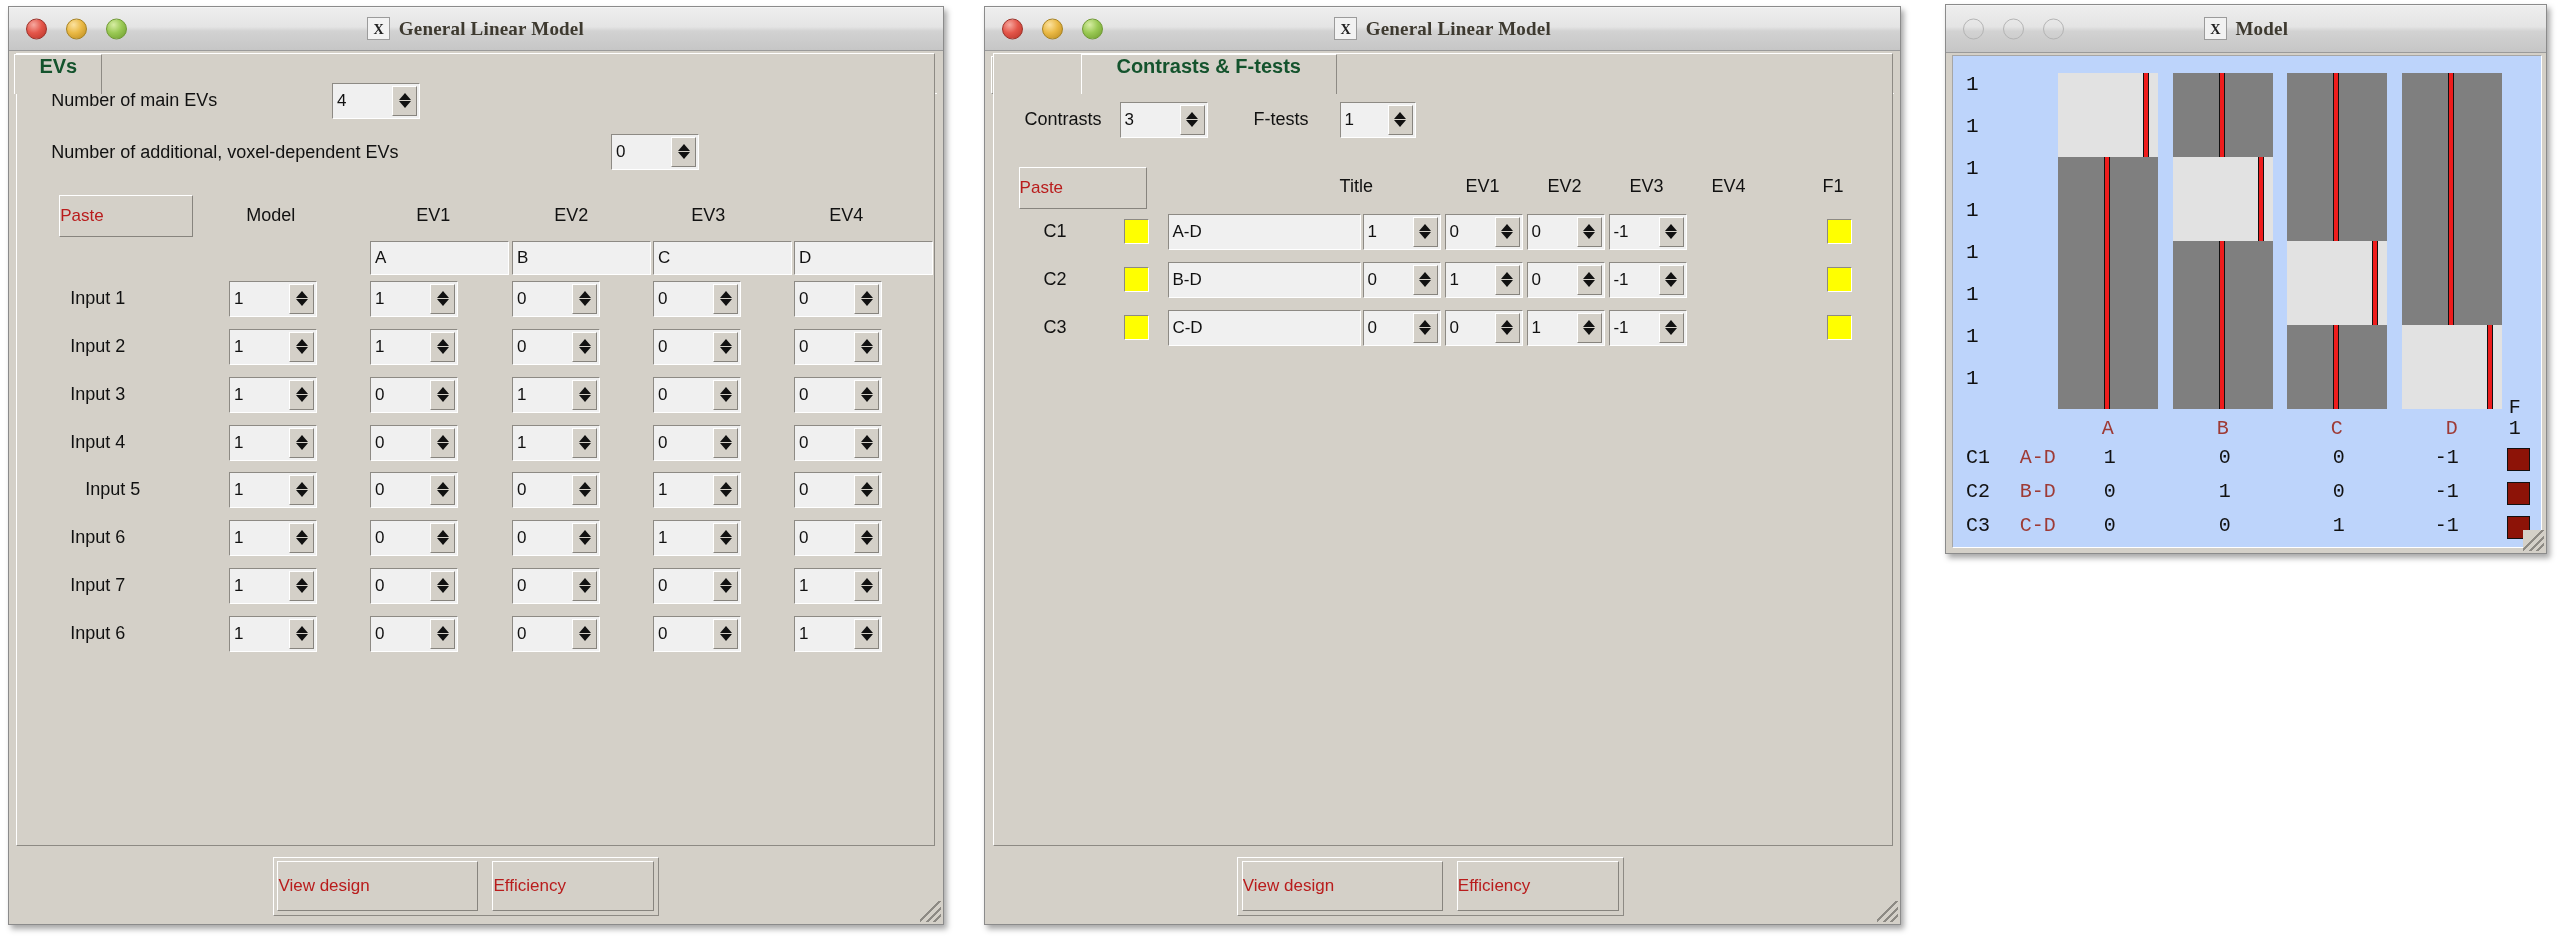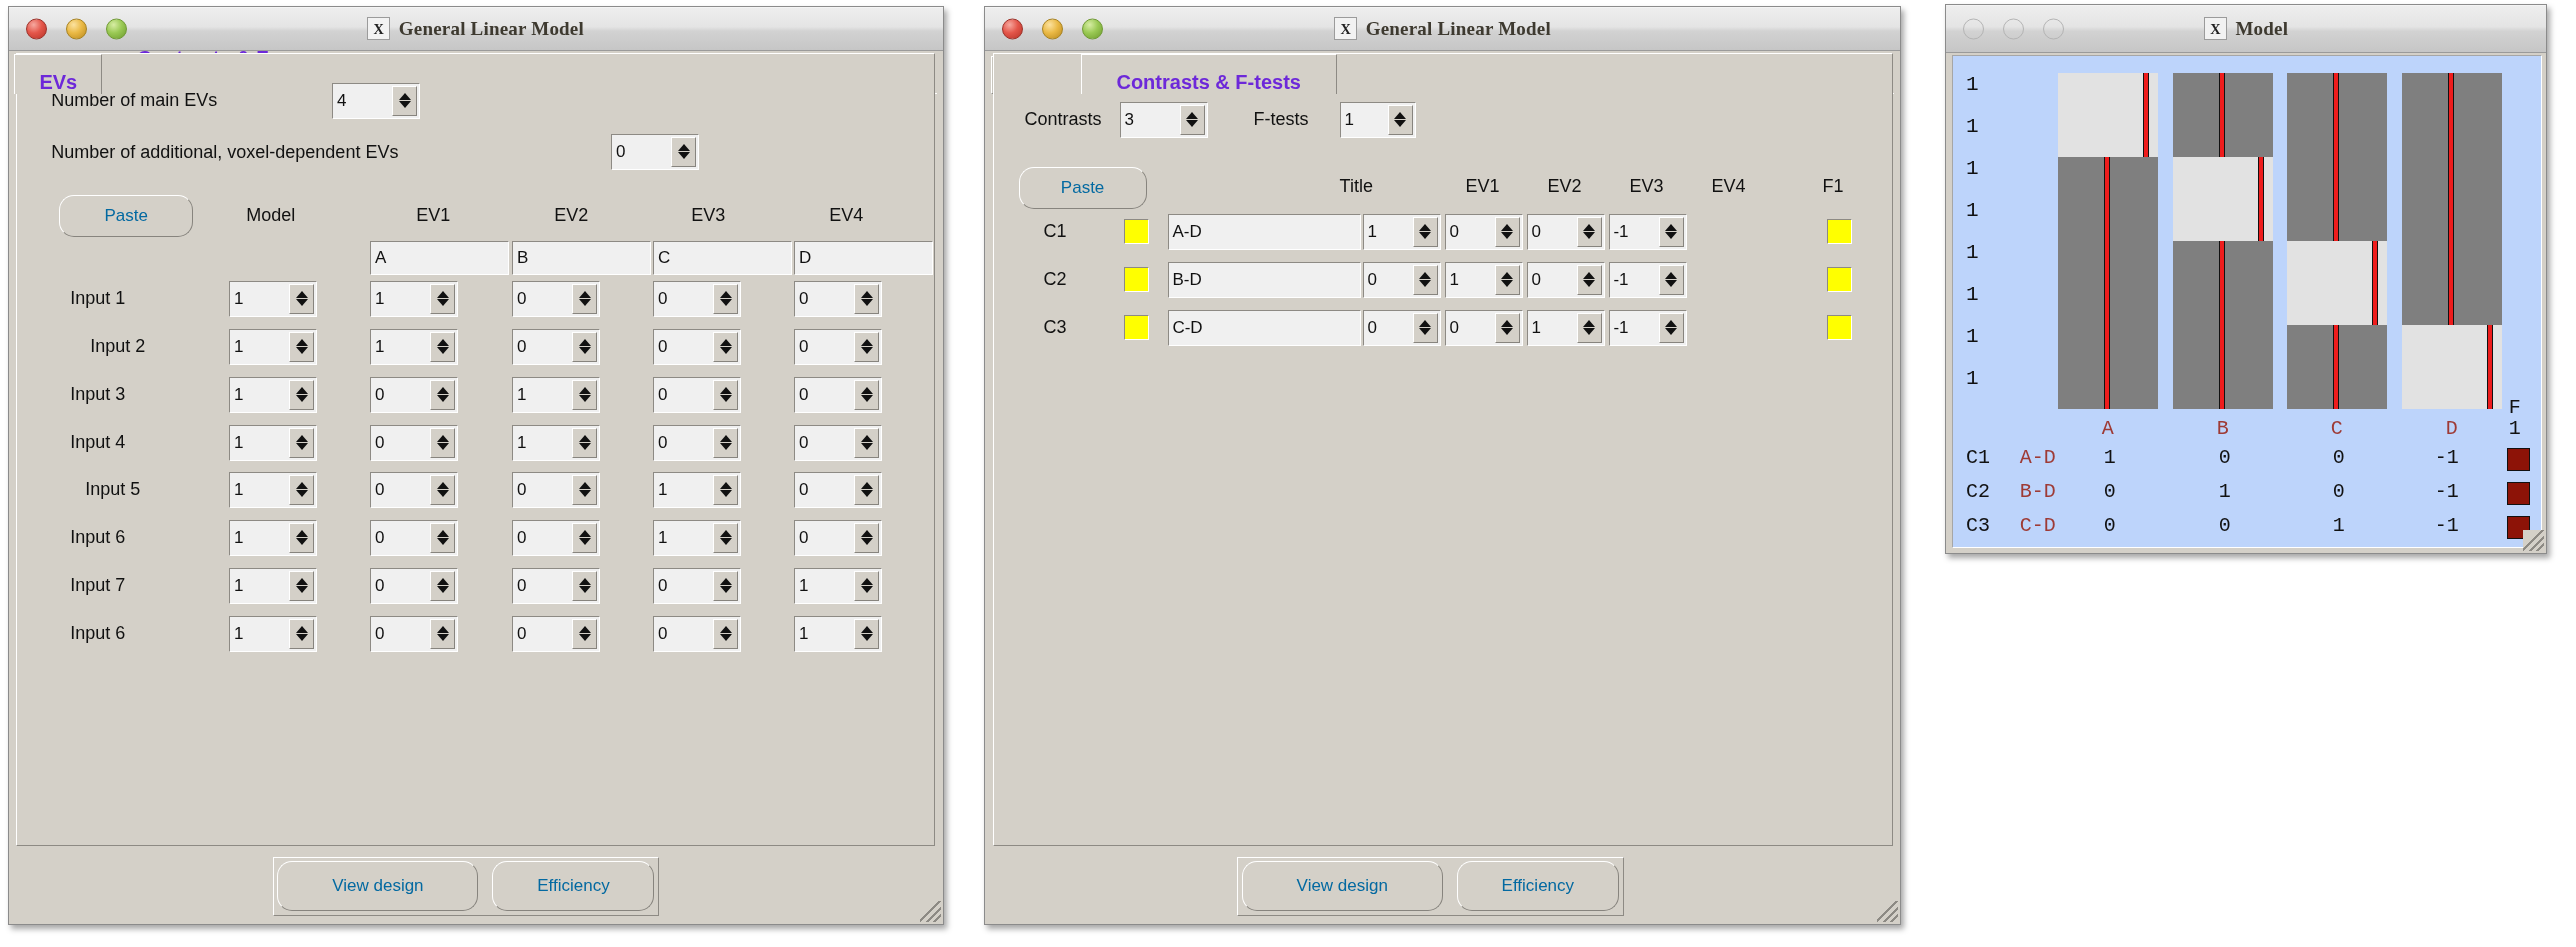--- a/index.html
+++ b/index.html
@@ -29,44 +29,44 @@
      display:flex;align-items:center;justify-content:center;gap:8.6px;}
   .xglyph{display:inline-flex;align-items:center;justify-content:center;
      width:21px;height:21px;background:#f2f2f2;border:1px solid #9b9b9b;
      font:bold 14.3px "Liberation Serif",serif;color:#222;line-height:1;}
   .title-text{font:bold 19px "Liberation Serif",serif;color:#3e3a30;
      letter-spacing:0.2px;}
 
   
   .tabbar{position:relative;height:40px;margin:3.8px 5.7px 0 5.7px;}
   .tab{position:absolute;bottom:0;height:38px;padding:0 32px;
-     display:flex;align-items:flex-end;box-sizing:border-box;
-     font:bold 20px "Liberation Sans",sans-serif;color:#6d28d9;}
+     display:flex;align-items:flex-start;box-sizing:border-box;
+     font:bold 20px "Liberation Sans",sans-serif;color:#14532d;}
   .tab.inactive{background:#c9c6be;border-left:1.9px solid #ffffff;
      border-top:1.9px solid #ffffff;border-right:1.9px solid #8d8a84;
      border-bottom:1.9px solid #8d8a84;}
   .tab.active{background:#d4d0c8;border-left:1.9px solid #ffffff;
      border-top:1.9px solid #ffffff;border-right:1.9px solid #8d8a84;
      border-bottom:none;z-index:3;height:40px;}
   .tabline{position:absolute;left:5.7px;right:5.7px;height:1.9px;background:#ffffff;}
 
   
   .panel{position:absolute;background:#d4d0c8;
      border-top:1.9px solid #ffffff;border-left:1.9px solid #ffffff;
      border-right:1.9px solid #8d8a84;border-bottom:1.9px solid #8d8a84;
      box-sizing:border-box;}
 
   
   .lbl{font:16px "Liberation Sans",sans-serif;color:#111;white-space:nowrap;}
   .lbl.big{font-size:18px;}
-  .btn{display:inline-flex;align-items:center;justify-content:center;
-     background:#d4d0c8;color:#0369a1;
+  .btn{display:inline-flex;align-items:center;justify-content:flex-start;
+     background:#d4d0c8;color:#b91c1c;
      border-top:1.9px solid #ffffff;border-left:1.9px solid #ffffff;
      border-right:1.9px solid #87847e;border-bottom:1.9px solid #87847e;
-     font:17px "Liberation Sans",sans-serif;box-sizing:border-box;cursor:pointer;border-radius:15px;}
+     font:17px "Liberation Sans",sans-serif;box-sizing:border-box;cursor:pointer;}
   .btn-outer{display:inline-block;
      border-top:1.9px solid #ffffff;border-left:1.9px solid #ffffff;
      border-right:1.9px solid #8d8a84;border-bottom:1.9px solid #8d8a84;
      background:#d4d0c8;padding:3.8px;box-sizing:border-box;}
 
   .spin{position:relative;display:inline-flex;align-items:stretch;
      background:#f0f0f0;box-sizing:border-box;
      border-top:1.9px solid #8d8a84;border-left:1.9px solid #8d8a84;
      border-right:1.9px solid #ffffff;border-bottom:1.9px solid #ffffff;}
   .spin .val{flex:1;display:flex;align-items:center;padding-left:3.8px;
@@ -212,21 +212,21 @@
       <span class="spin" style="position:absolute;left:777px;top:0;width:88px;height:36px;">
         <span class="val">0</span>
         <span class="arrows">
             <i class="arrow up"></i>
             <i class="arrow down"></i>
           </span>
       </span>
     </div>
 
     <div style="position:absolute;left:0;top:275px;width:100%;height:40px;">
-      <span class="lbl big" style="position:absolute;left:53px;top:7.6px;margin-left:20px;">Input 2</span>
+      <span class="lbl big" style="position:absolute;left:53px;top:7.6px;">Input 2</span>
       <span class="spin" style="position:absolute;left:212px;top:0;width:88px;height:36px;">
         <span class="val">1</span>
         <span class="arrows">
             <i class="arrow up"></i>
             <i class="arrow down"></i>
           </span>
       </span>
       <span class="spin" style="position:absolute;left:353px;top:0;width:88px;height:36px;">
         <span class="val">1</span>
         <span class="arrows">

